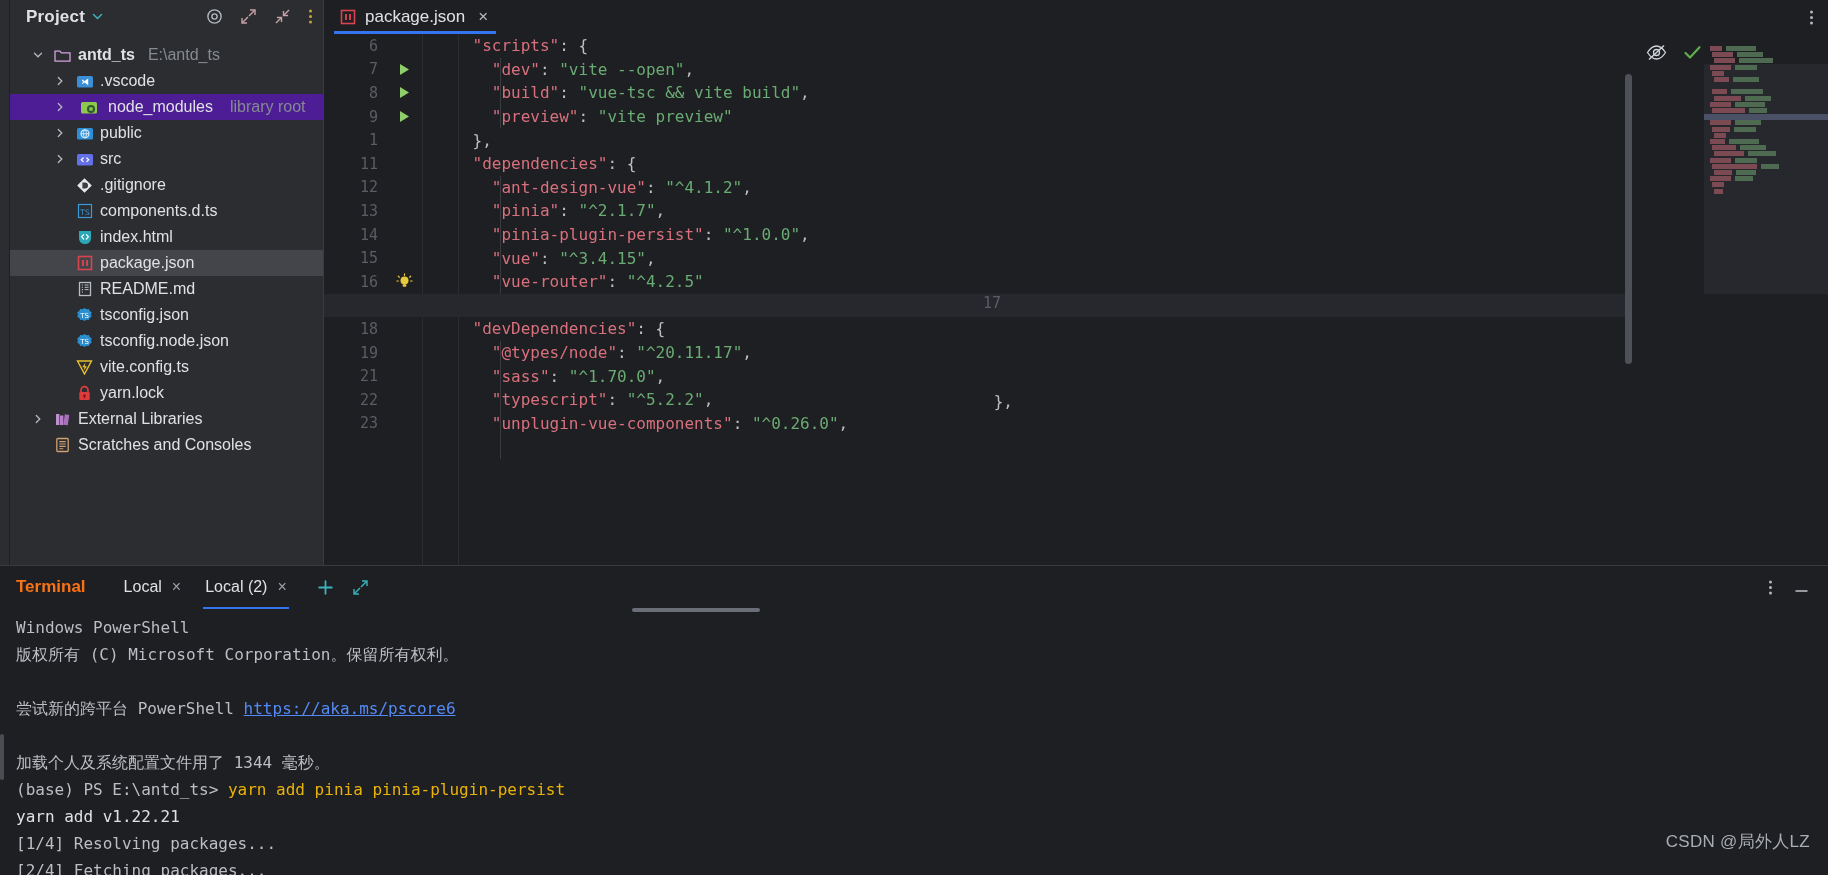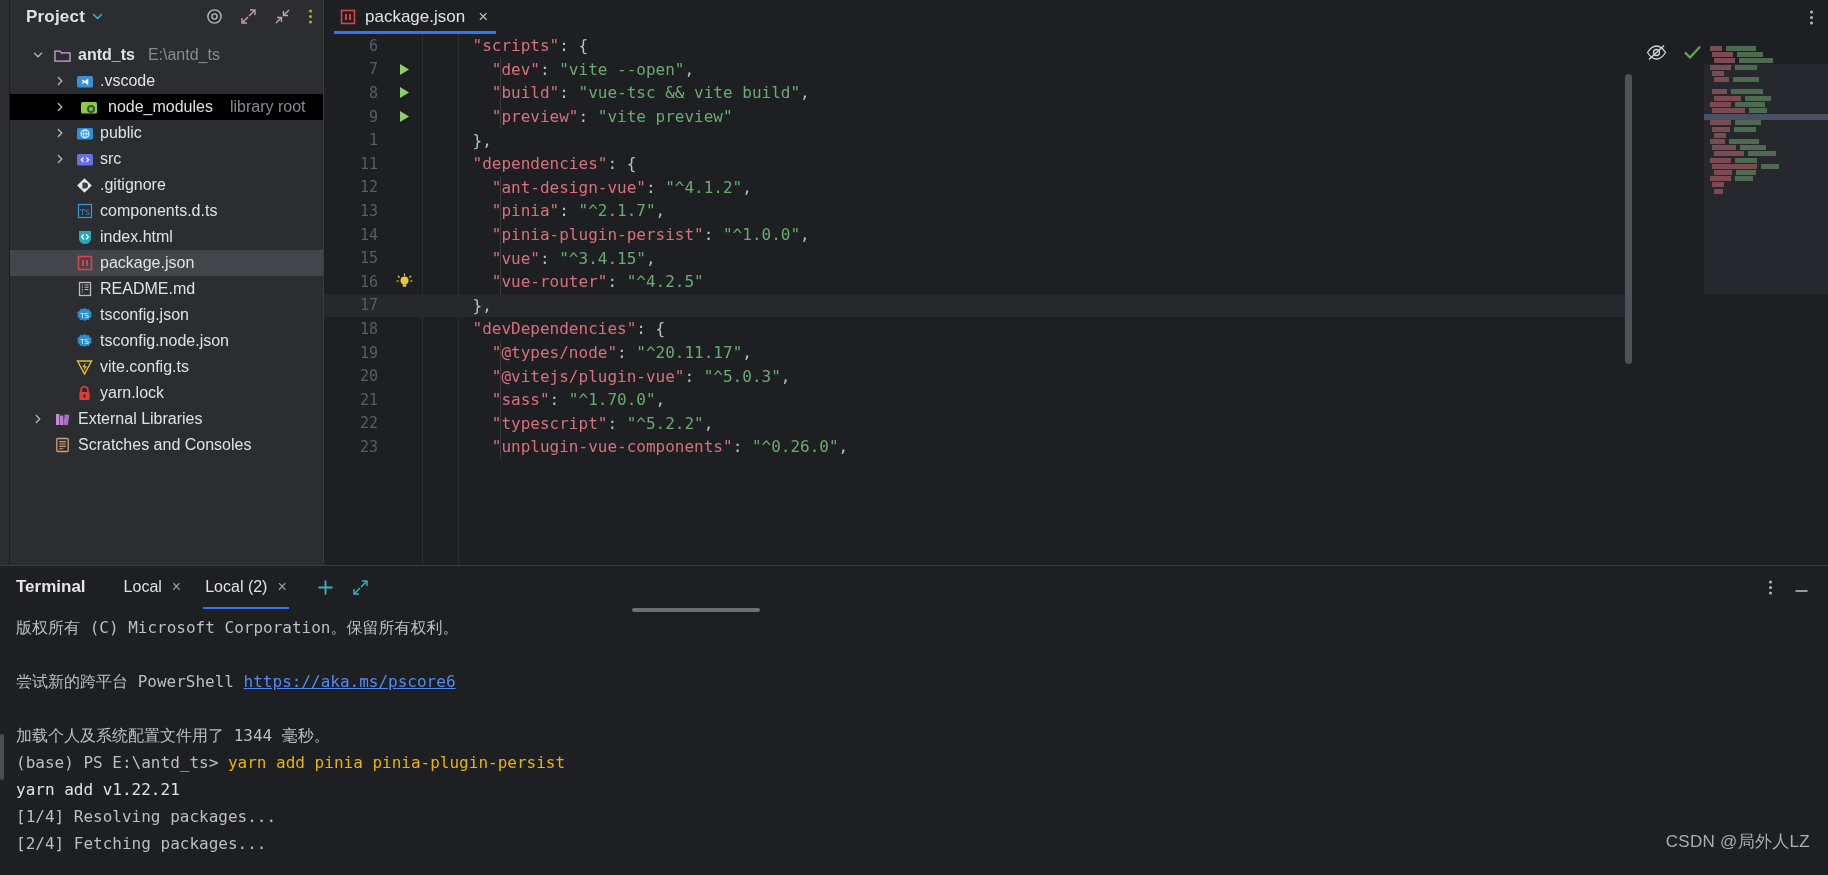--- a/index.html
+++ b/index.html
@@ -35,21 +35,21 @@
   }
   .sb-head-icons { margin-left: auto; display: flex; align-items: center; gap: 17px; }
   .icon-btn { display: inline-flex; align-items: center; justify-content: center; cursor: default; }
 
   .tree { padding-top: 9px; font-size: 16px; color: #dfe1e5; }
   .row {
     display: flex; align-items: center; height: 26px; padding-left: 22px; gap: 6px;
     white-space: nowrap;
   }
   .row.sel-active { background: #43454a; }
-  .row.sel-lib { background: #000000; gap: 10px; }
+  .row.sel-lib { background: #4c1d95; gap: 10px; }
   .row .arrow { width: 15px; flex: 0 0 15px; color: #b4b8bf; font-size: 12px; text-align:center; }
   .row .arrow.none { visibility: hidden; }
   .row .ic { width: 19px; height: 19px; flex: 0 0 19px; display:inline-flex; align-items:center; justify-content:center; }
   .row .lbl { color: #dfe1e5; }
   .row .lbl.bold { font-weight: 700; }
   .row .sub { color: #868a91; margin-left: 7px; }
   .indent1 { padding-left: 22px; }
   .indent2 { padding-left: 44px; }
 
   svg { display: block; }
@@ -68,21 +68,21 @@
   .tabbar-right { margin-left: auto; display:flex; align-items:center; padding-right: 14px; }
 
   .editor-body { flex: 1; display: flex; background: #1e1f22; position: relative; overflow: hidden; }
   .code-area {
     flex: 1; position: relative; background: #1e1f22; min-width: 0;
     font-family: "DejaVu Sans Mono", monospace; font-size: 16px;
   }
   .code-line {
     display: flex; align-items: center; height: 23.6px; position: relative; white-space: pre;
   }
-  .code-line.cur { background: #26282e; }
+  .code-line.cur { background: #26282e; flex-direction: column; }
   .ln {
     width: 62px; flex: 0 0 62px; text-align: right; color: #5a5d63; padding-right: 8px;
     font-size: 15px;
   }
   .gut {
     width: 36px; flex: 0 0 36px; display: flex; align-items: center; justify-content: center;
   }
   .codetext { padding-left: 12px; color: #bcbec4; position: relative; }
   .str-key { color: #d8707d; }
   .str-val { color: #6aab73; }
@@ -109,21 +109,21 @@
   .mm-curline { position: absolute; left: 0; right: 0; height: 6px; background: #4a5066; }
 
   .scrollbar-v {
     position: absolute; right: 196px; top: 40px; width: 7px; height: 290px;
     background: #4e5157; border-radius: 4px;
   }
 
   
   .terminal { flex: 1; background: #1e1f22; display: flex; flex-direction: column; border-top: 1px solid #393b40; }
   .term-header { height: 42px; display: flex; align-items: center; padding: 0 14px 0 16px; gap: 0; }
-  .term-title { color: #e5e5e5; font-size: 17px; font-weight: 700; margin-right: 30px; }
+  .term-title { color: #f97316; font-size: 17px; font-weight: 700; margin-right: 30px; }
   .term-tab { display: flex; align-items: center; gap: 10px; color: #dfe1e5; font-size: 16px; margin-right: 8px; padding: 4px 8px; }
   .term-tab.active { color: #dfe1e5; position: relative; }
   .term-tab.active::after {
     content: ""; position: absolute; left: 6px; right: 6px; bottom: -9px; height: 2px; background: #3574f0;
   }
   .term-tab .x { color: #9da0a8; font-size: 16px; }
   .term-actions { margin-left: 14px; display: flex; align-items: center; gap: 18px; }
   .term-right { margin-left: auto; display: flex; align-items: center; gap: 20px; padding-right: 4px; }
 
   .term-body {
@@ -460,21 +460,20 @@
             <div class="code-line"><span class="ln">14</span><span class="gut"></span><span class="codetext"><span class="punc">      </span><span class="str-key">"pinia-plugin-persist"</span><span class="punc">: </span><span class="str-val">"^1.0.0"</span><span class="punc">,</span></span></div>
             <div class="code-line"><span class="ln">15</span><span class="gut"></span><span class="codetext"><span class="punc">      </span><span class="str-key">"vue"</span><span class="punc">: </span><span class="str-val">"^3.4.15"</span><span class="punc">,</span></span></div>
             <div class="code-line"><span class="ln">16</span><span class="gut"><svg width="17" height="17" viewBox="0 0 17 17">
                   <circle cx="8.5" cy="7.5" r="4" fill="#e8c93c"></circle>
                   <rect x="6.6" y="11.2" width="3.8" height="2.6" rx="1" fill="#e8c93c"></rect>
                   <path d="M8.5 .8 V2.3 M2.3 3.2 L3.4 4.2 M14.7 3.2 L13.6 4.2 M.9 8 H2.4 M14.6 8 H16.1" stroke="#e8c93c" stroke-width="1.2" stroke-linecap="round"></path>
                 </svg></span><span class="codetext"><span class="punc">      </span><span class="str-key">"vue-router"</span><span class="punc">: </span><span class="str-val">"^4.2.5"</span></span></div>
             <div class="code-line cur"><span class="ln">17</span><span class="gut"></span><span class="codetext"><span class="punc">    </span><span class="punc">},</span></span></div>
             <div class="code-line"><span class="ln">18</span><span class="gut"></span><span class="codetext"><span class="punc">    </span><span class="str-key">"devDependencies"</span><span class="punc">: {</span></span></div>
             <div class="code-line"><span class="ln">19</span><span class="gut"></span><span class="codetext"><span class="punc">      </span><span class="str-key">"@types/node"</span><span class="punc">: </span><span class="str-val">"^20.11.17"</span><span class="punc">,</span></span></div>
-            <div class="code-line"><span class="ln">20</span><span class="gut"></span><span class="codetext"><span class="punc">      </span><span class="str-key">"@vitejs/plugin-vue"</span><span class="punc">: </span><span class="str-val">"^5.0.3"</span><span class="punc">,</span></span></div>
             <div class="code-line"><span class="ln">21</span><span class="gut"></span><span class="codetext"><span class="punc">      </span><span class="str-key">"sass"</span><span class="punc">: </span><span class="str-val">"^1.70.0"</span><span class="punc">,</span></span></div>
             <div class="code-line"><span class="ln">22</span><span class="gut"></span><span class="codetext"><span class="punc">      </span><span class="str-key">"typescript"</span><span class="punc">: </span><span class="str-val">"^5.2.2"</span><span class="punc">,</span></span></div>
             <div class="code-line"><span class="ln">23</span><span class="gut"></span><span class="codetext"><span class="punc">      </span><span class="str-key">"unplugin-vue-components"</span><span class="punc">: </span><span class="str-val">"^0.26.0"</span><span class="punc">,</span></span></div>
             <div class="indent-guide" style="left: 176px; top: 23.6px; height: 70.8px;"></div>
             <div class="indent-guide" style="left: 176px; top: 141.6px; height: 118px;"></div>
             <div class="indent-guide" style="left: 176px; top: 306.8px; height: 118px;"></div>
           </div>
 
         <div class="scrollbar-v"></div>
 
@@ -588,20 +587,21 @@
             </svg>
         </span>
       </span>
     </div>
 
     <div class="term-body" id="term-body">
       <div class="term-scroll-track">
         <div class="term-scroll-thumb"></div>
       </div>
       <div class="term-hsplit"></div>
+    <div class="term-line">Windows PowerShell</div>
         <div class="term-line">版权所有 (C) Microsoft Corporation。保留所有权利。</div>
         <div class="term-line">&nbsp;</div>
         <div class="term-line">尝试新的跨平台 PowerShell <span class="t-link">https://aka.ms/pscore6</span></div>
         <div class="term-line">&nbsp;</div>
         <div class="term-line">加载个人及系统配置文件用了 1344 毫秒。</div>
         <div class="term-line">(base) PS E:\antd_ts&gt; <span class="t-cmd">yarn add pinia pinia-plugin-persist</span></div>
         <div class="term-line"><span class="t-bold">yarn add v1.22.21</span></div>
         <div class="term-line">[1/4] Resolving packages...</div>
         <div class="term-line">[2/4] Fetching packages...</div>
       </div>

